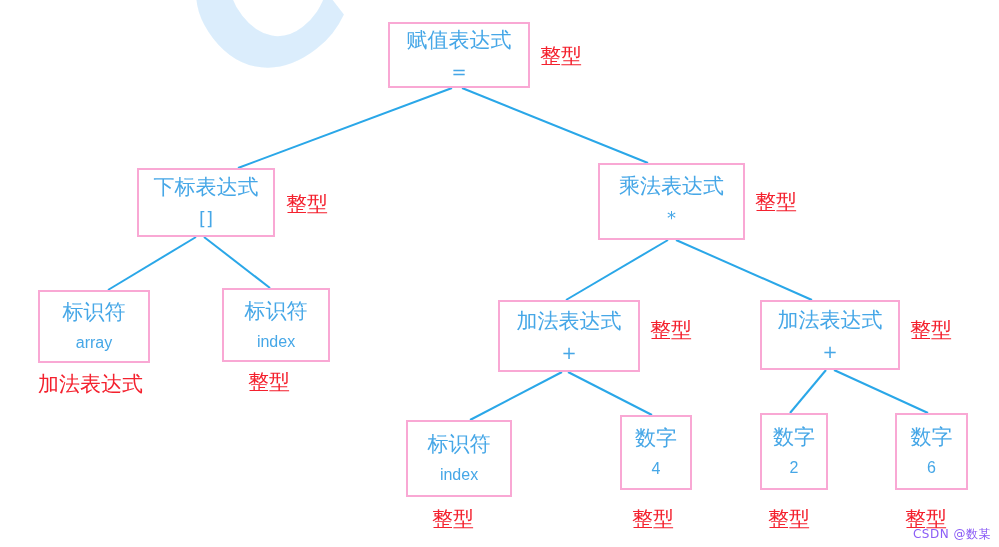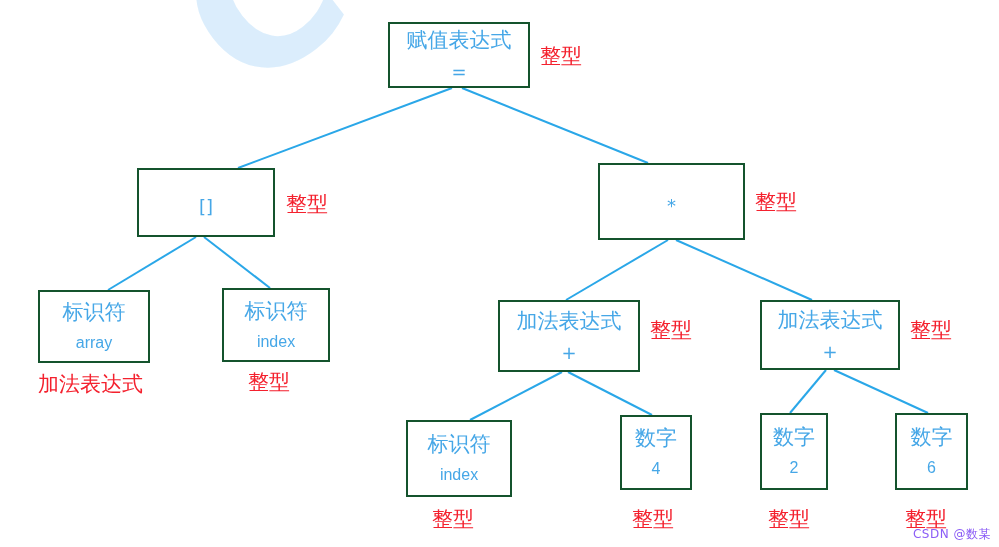--- a/index.html
+++ b/index.html
@@ -49,21 +49,21 @@
     position: absolute;
     left: 0; top: 0;
     width: 999px;
     height: 547px;
     pointer-events: none;
   }
   
   .node {
     position: absolute;
     box-sizing: border-box;
-    border: 2px solid #14532d;
+    border: 2px solid #f9a8d4;
     background: transparent;
     display: flex;
     flex-direction: column;
     align-items: center;
     justify-content: center;
     color: #4aa8e8;
     text-align: center;
     line-height: 1.15;
   }
   .node .nt {
@@ -111,23 +111,25 @@
       <line x1="826" y1="370" x2="790" y2="413" stroke="#2aa7e8" stroke-width="2"></line>
       <line x1="834" y1="370" x2="928" y2="413" stroke="#2aa7e8" stroke-width="2"></line>
     </svg>
 
   <div id="node-layer">
       <div class="node" style="left: 388px; top: 22px; width: 142px; height: 66px;">
         <div class="nt">赋值表达式</div>
         <div class="nv sym">=</div>
       </div>
       <div class="node" style="left: 137px; top: 168px; width: 138px; height: 69px;">
+        <div class="nt">下标表达式</div>
         <div class="nv sym">[]</div>
       </div>
       <div class="node" style="left: 598px; top: 163px; width: 147px; height: 77px;">
+        <div class="nt">乘法表达式</div>
         <div class="nv sym">*</div>
       </div>
       <div class="node" style="left: 38px; top: 290px; width: 112px; height: 73px;">
         <div class="nt">标识符</div>
         <div class="nv">array</div>
       </div>
       <div class="node" style="left: 222px; top: 288px; width: 108px; height: 74px;">
         <div class="nt">标识符</div>
         <div class="nv">index</div>
       </div>

